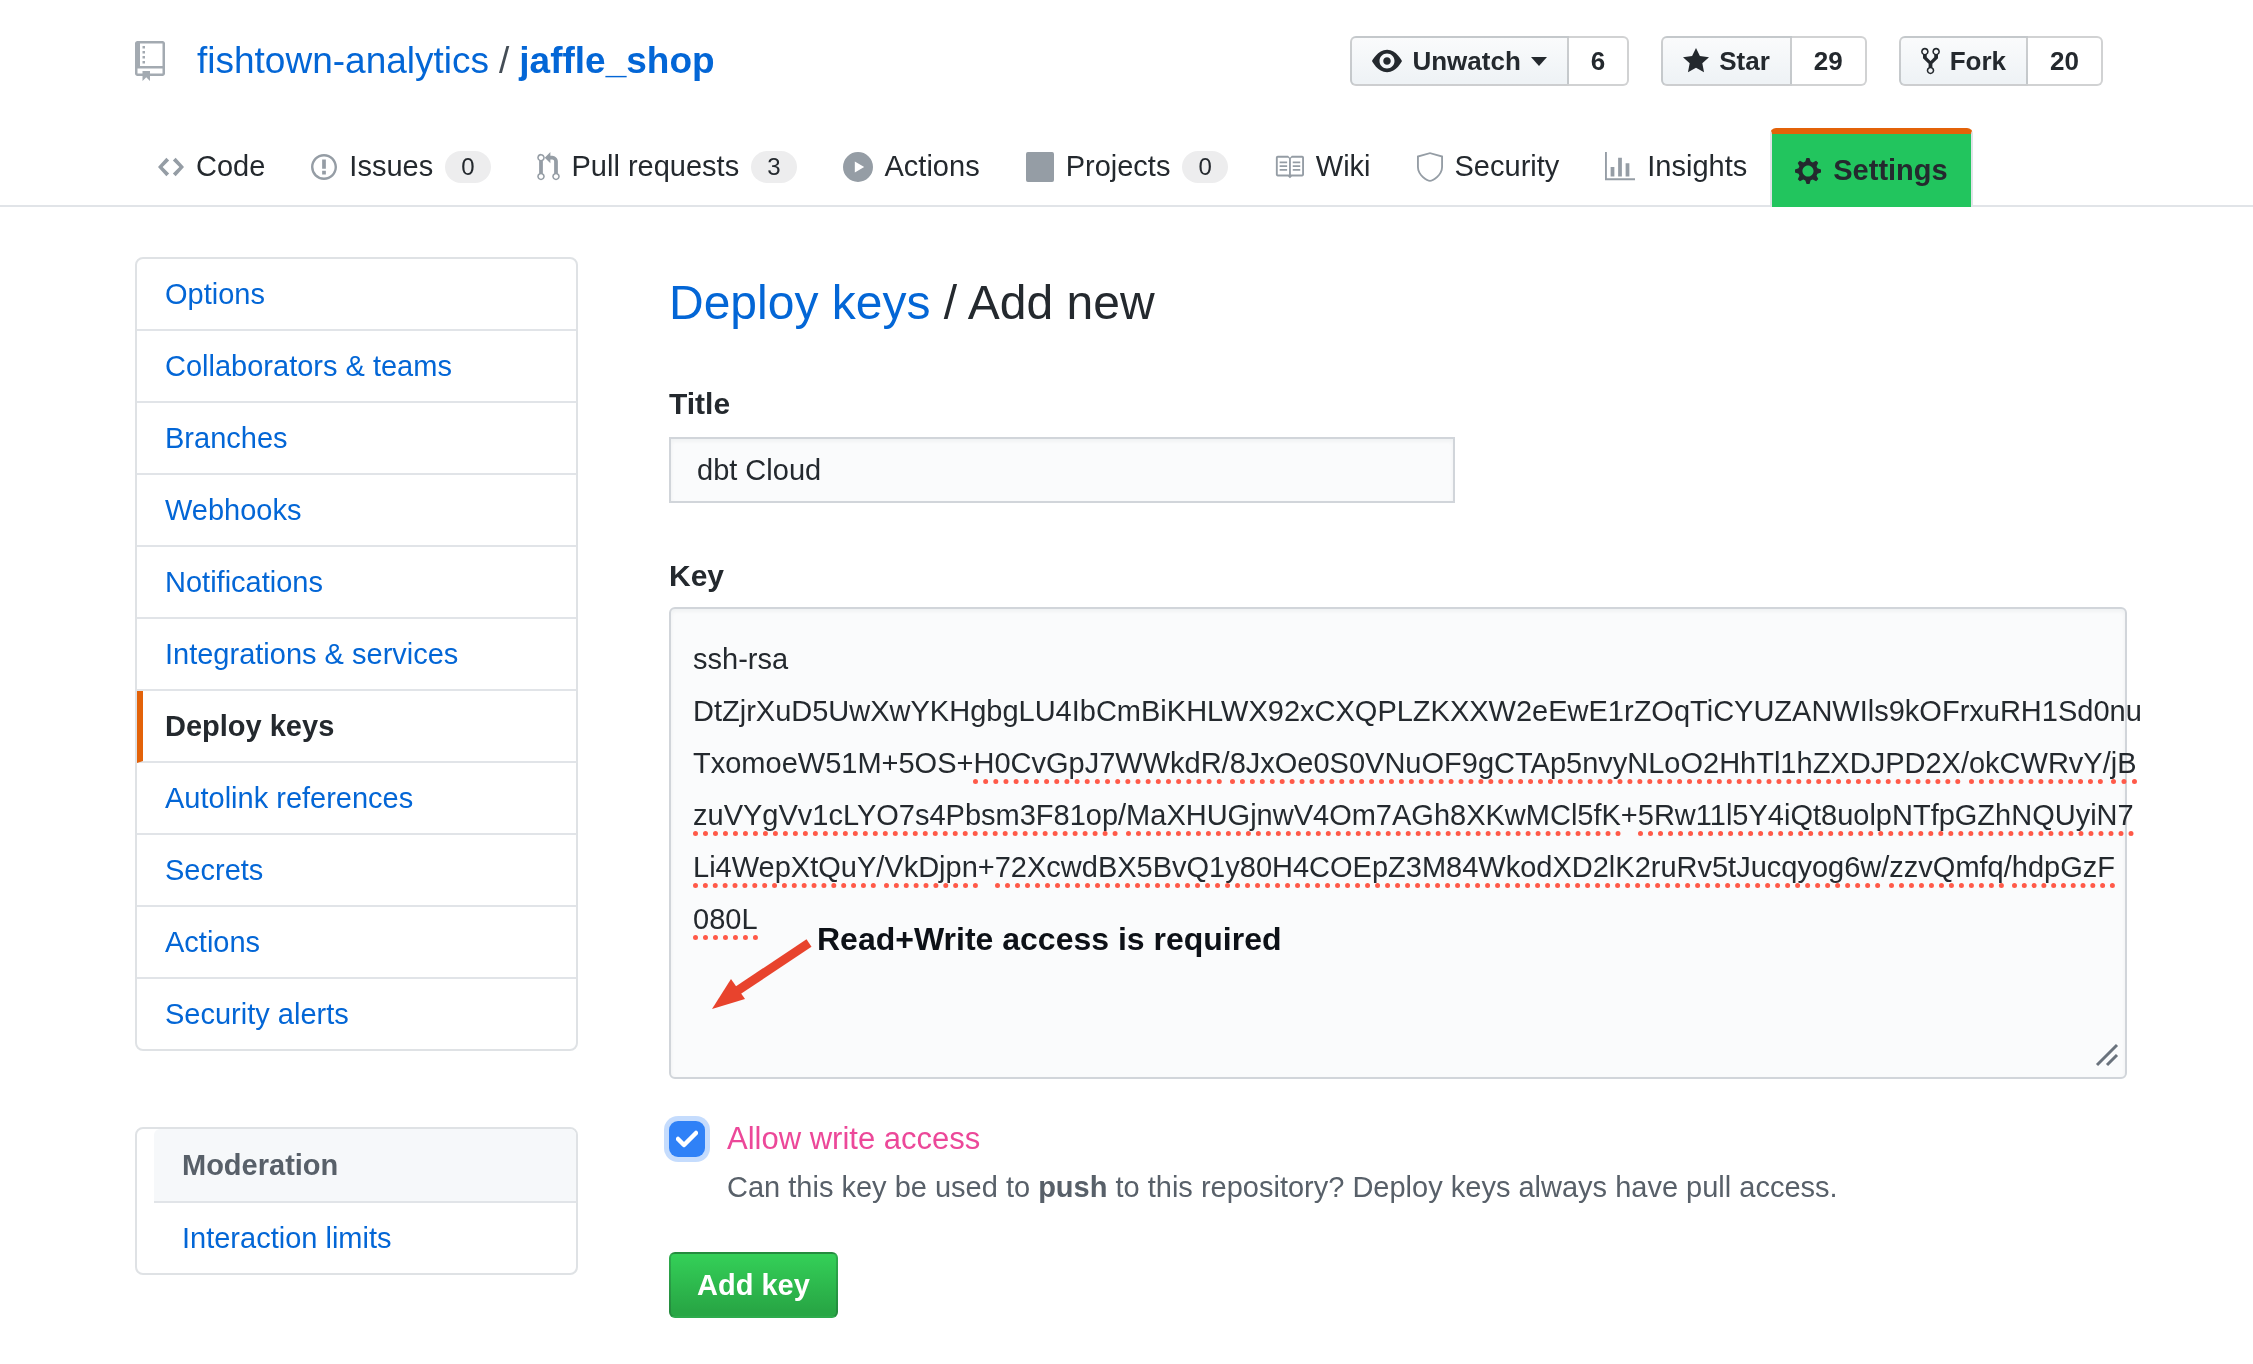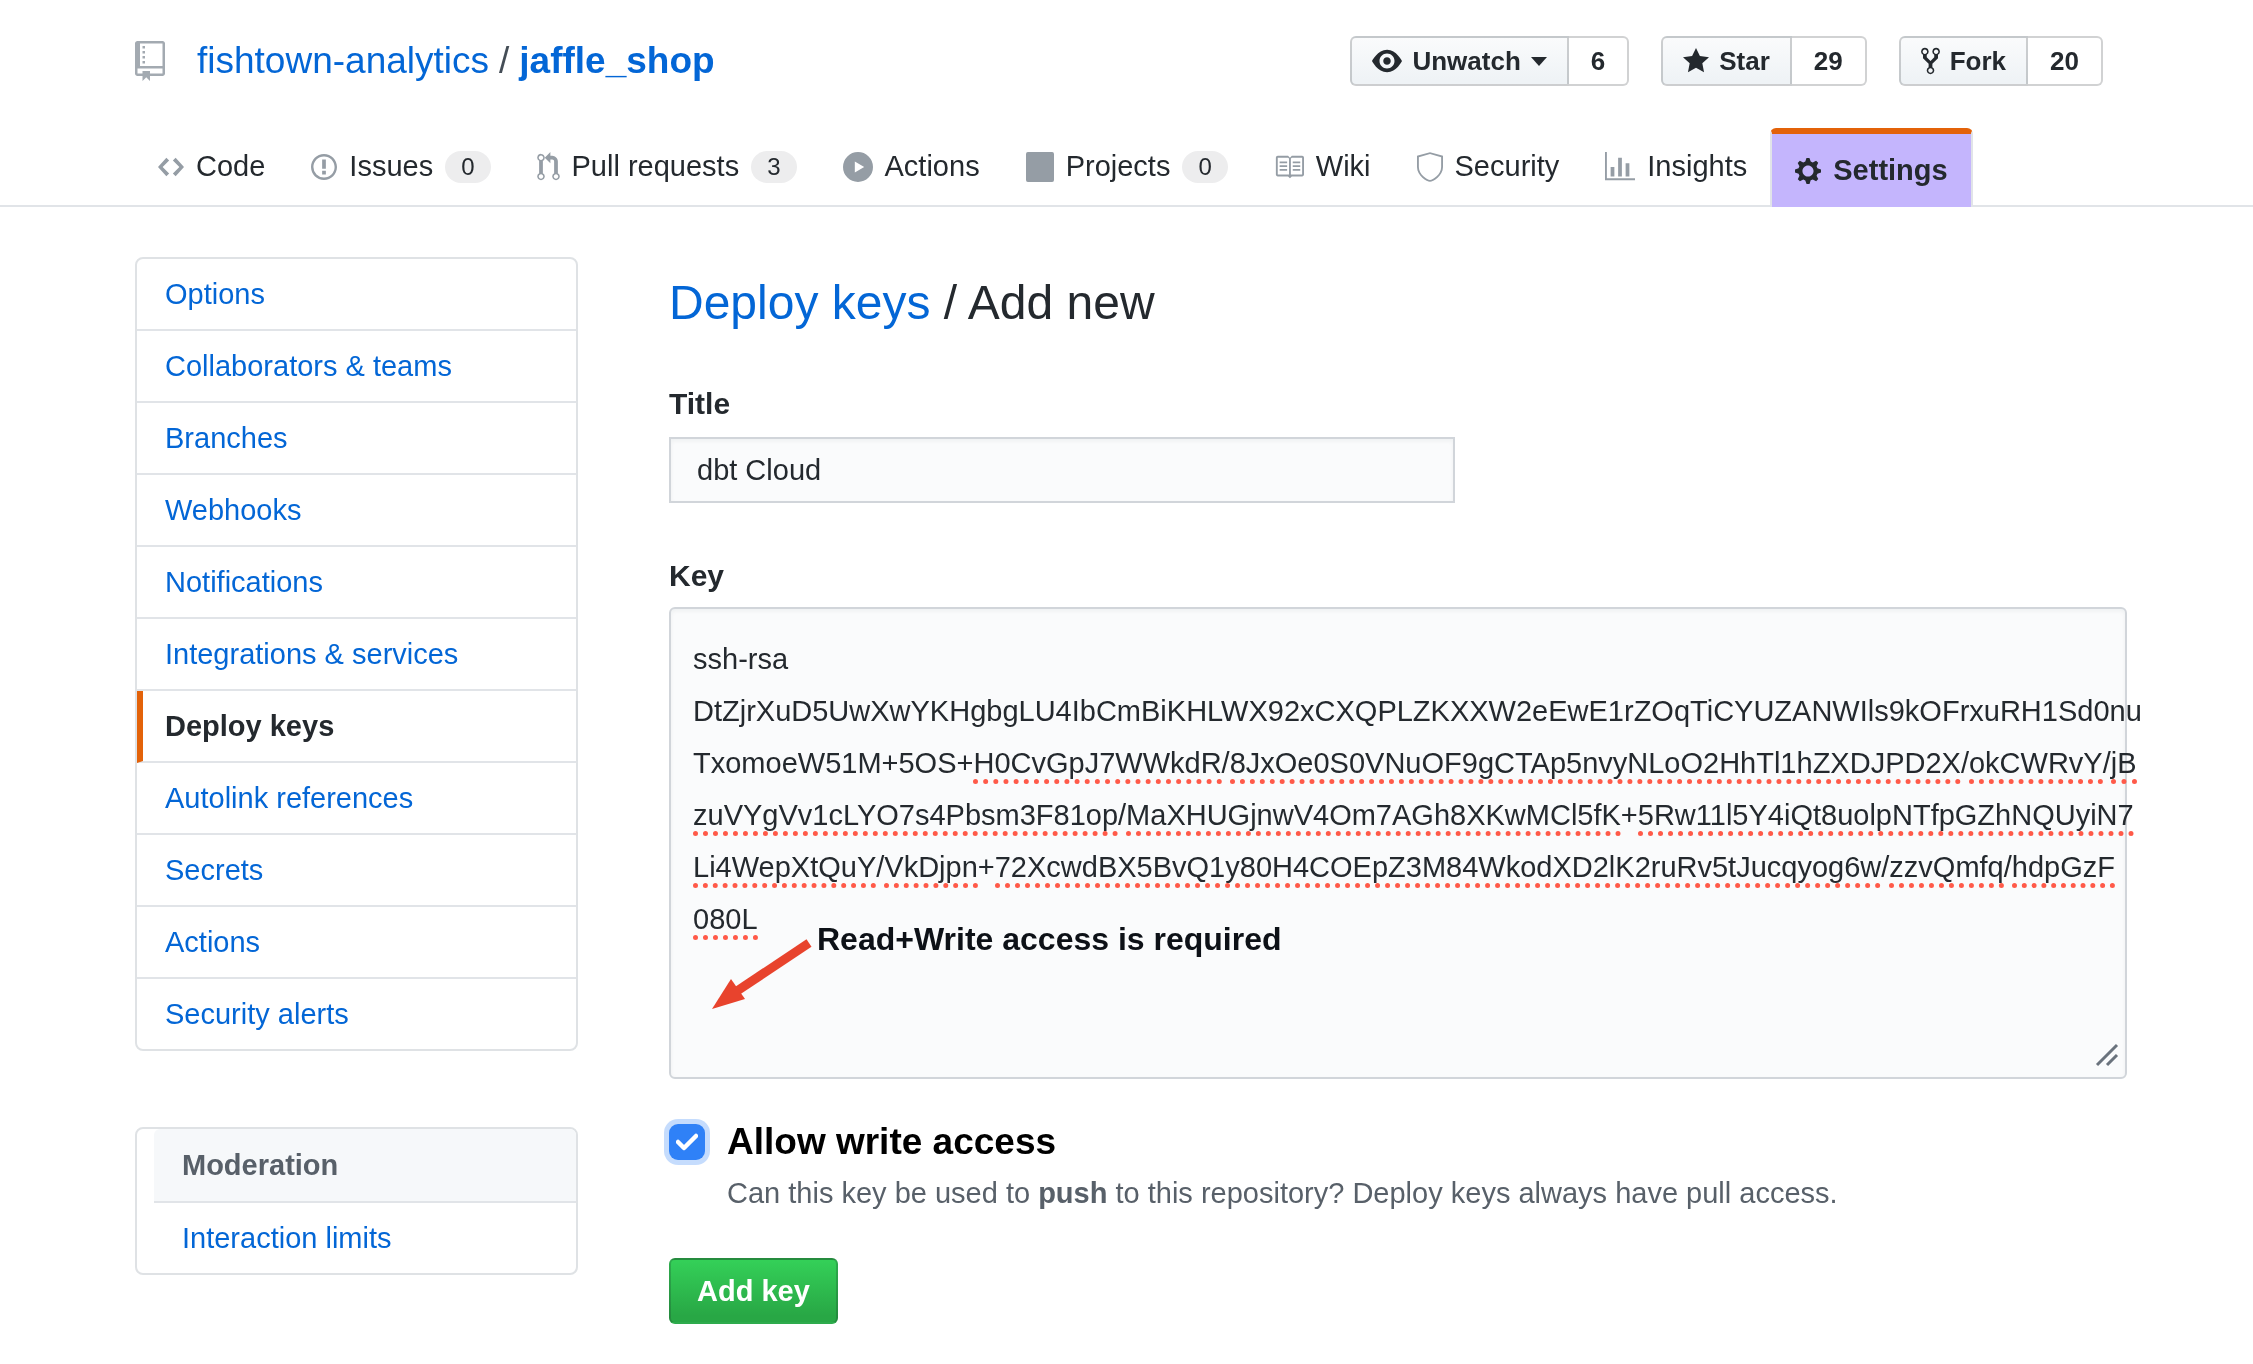--- a/index.html
+++ b/index.html
@@ -24,21 +24,21 @@
   .btn-count { display:flex; align-items:center; height:50px; padding:0 22px; background:#fff;
     border:2px solid rgba(27,31,35,.2); border-left:none; border-radius:0 6px 6px 0; color:#24292e; cursor:pointer; }
   .caret { width:0; height:0; border-left:8px solid transparent; border-right:8px solid transparent;
     border-top:9px solid #24292e; margin-left:10px; }
 
   
   .repo-nav { margin-top:42px; border-bottom:2px solid #e1e4e8; padding-left:135px; display:flex; }
   .repo-tab { display:flex; align-items:center; height:77px; padding:0 23px; font-size:29px;
     color:#24292e; cursor:pointer; position:relative; white-space:nowrap; }
   .repo-tab .octicon { margin-right:12px; }
-  .repo-tab.active { background:#c4b5fd; border:2px solid #e1e4e8; border-bottom:none;
+  .repo-tab.active { background:#22c55e; border:2px solid #e1e4e8; border-bottom:none;
     border-top:6px solid #e36209; border-radius:6px 6px 0 0; margin-bottom:-2px; height:79px; font-weight:600; }
   .counter { background:rgba(27,31,35,.08); border-radius:22px; padding:2px 16px; font-size:24px;
     margin-left:12px; color:#24292e; }
 
   
   .content { display:flex; margin:50px 150px 0 135px; align-items:flex-start;gap:24px; }
   .sidebar { width:443px; flex:none; }
   .menu { border:2px solid #dfe2e5; border-radius:8px; background:#fff; }
   .menu + .menu { margin-top:76px;padding-left:17px; }
   .menu-item { display:block; padding:0 28px; line-height:70px; font-size:29px; color:#0366d6;
@@ -64,21 +64,21 @@
   .key-line .sq { border-bottom:5px dotted #ff5a49; padding-bottom:0px; }
   .resize-grip { position:absolute; right:6px; bottom:6px; }
 
   
   .annotation-text { position:absolute; left:148px; top:664px; font-size:32px; font-weight:700; color:#0d1117; }
   .annotation-arrow { position:absolute; left:18px; top:672px; pointer-events:none; }
 
   .checkbox-row { margin-top:42px; display:flex; align-items:center; }
   .checkbox { width:36px; height:36px; border-radius:9px; background:#2f81f7;
     box-shadow:0 0 0 5px rgba(47,129,247,.28); display:flex; align-items:center; justify-content:center; cursor:pointer; flex:none; }
-  .checkbox-label { margin-left:22px; font-size:37px; font-weight:700; color:#000000; }
+  .checkbox-label { margin-left:22px; font-size:31px; font-weight:400; color:#ec4899; }
   .checkbox-help { margin-top:14px; margin-left:58px; font-size:29px; color:#586069; }
   .checkbox-help b { font-weight:700; }
 
   .add-key-btn { margin-top:48px; height:66px; padding:0 26px; font-size:29px; font-weight:700; color:#fff;
     background:linear-gradient(-180deg,#34d058,#28a745 90%); border:2px solid rgba(27,31,35,.2);
     border-radius:6px; cursor:pointer; font-family:"Liberation Sans","DejaVu Sans",sans-serif; }
 
   .octicon { display:inline-block; vertical-align:text-bottom; }
 </style>
 </head>

